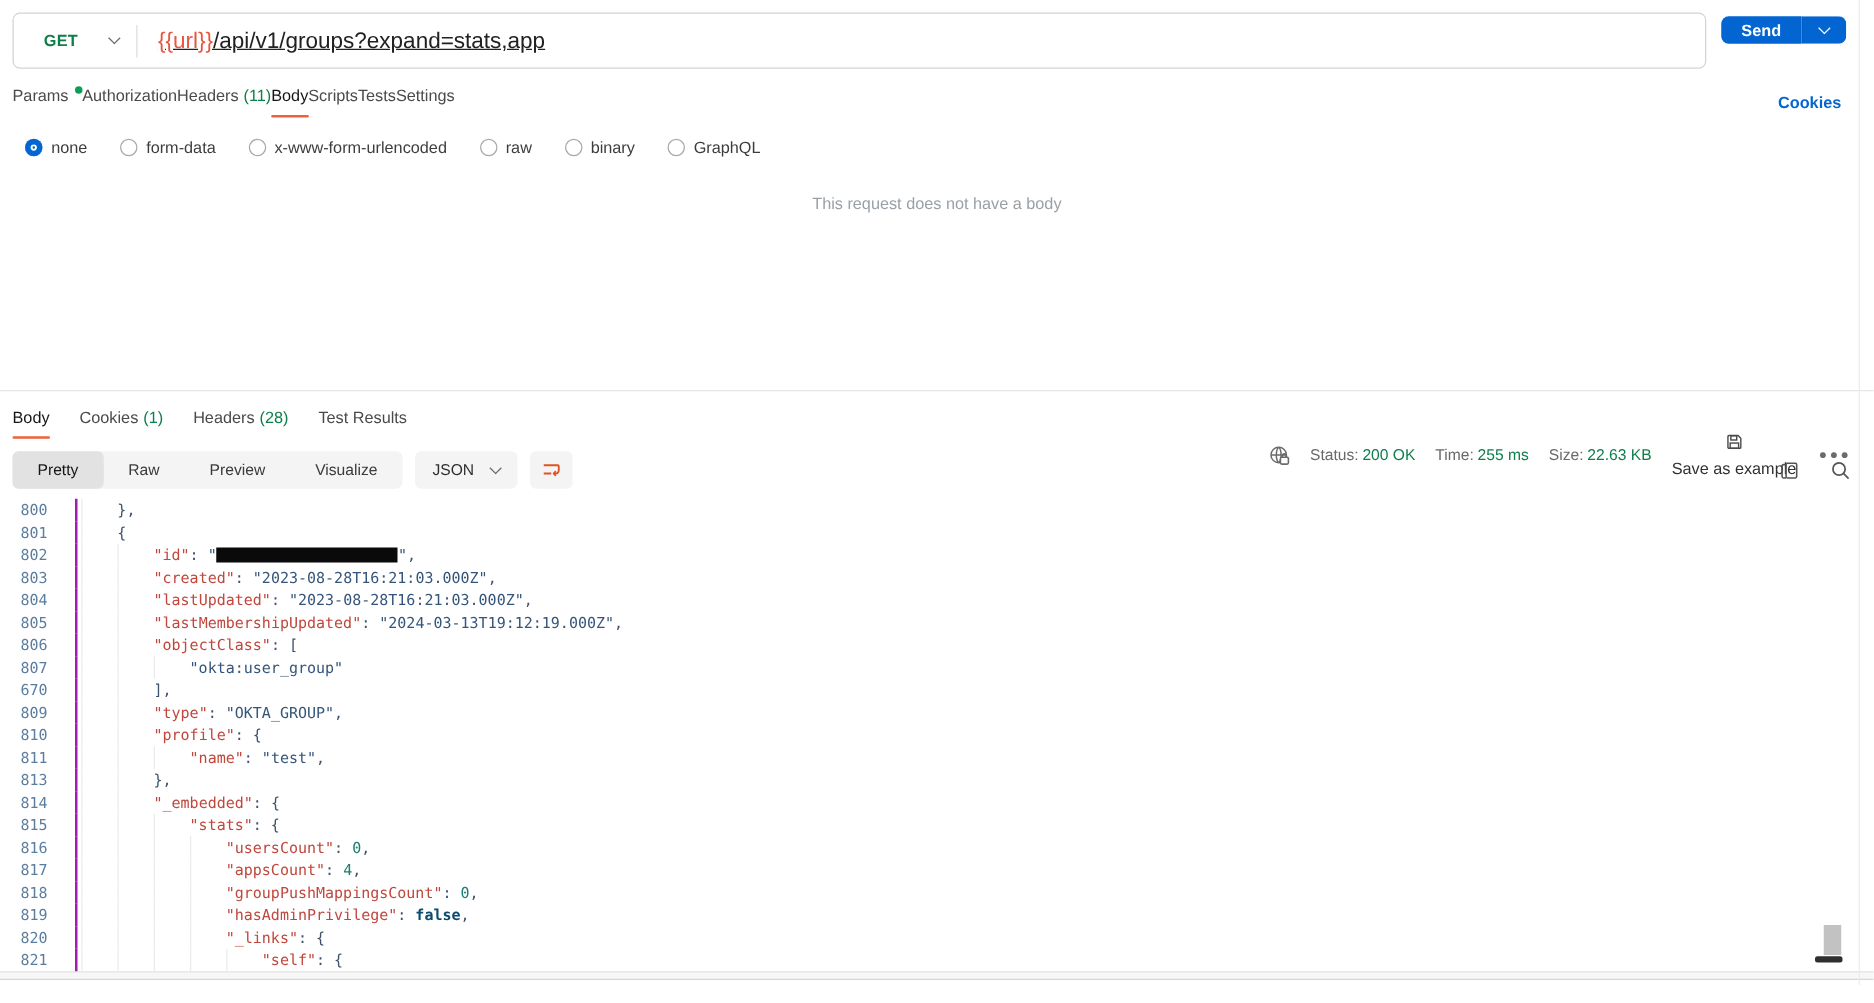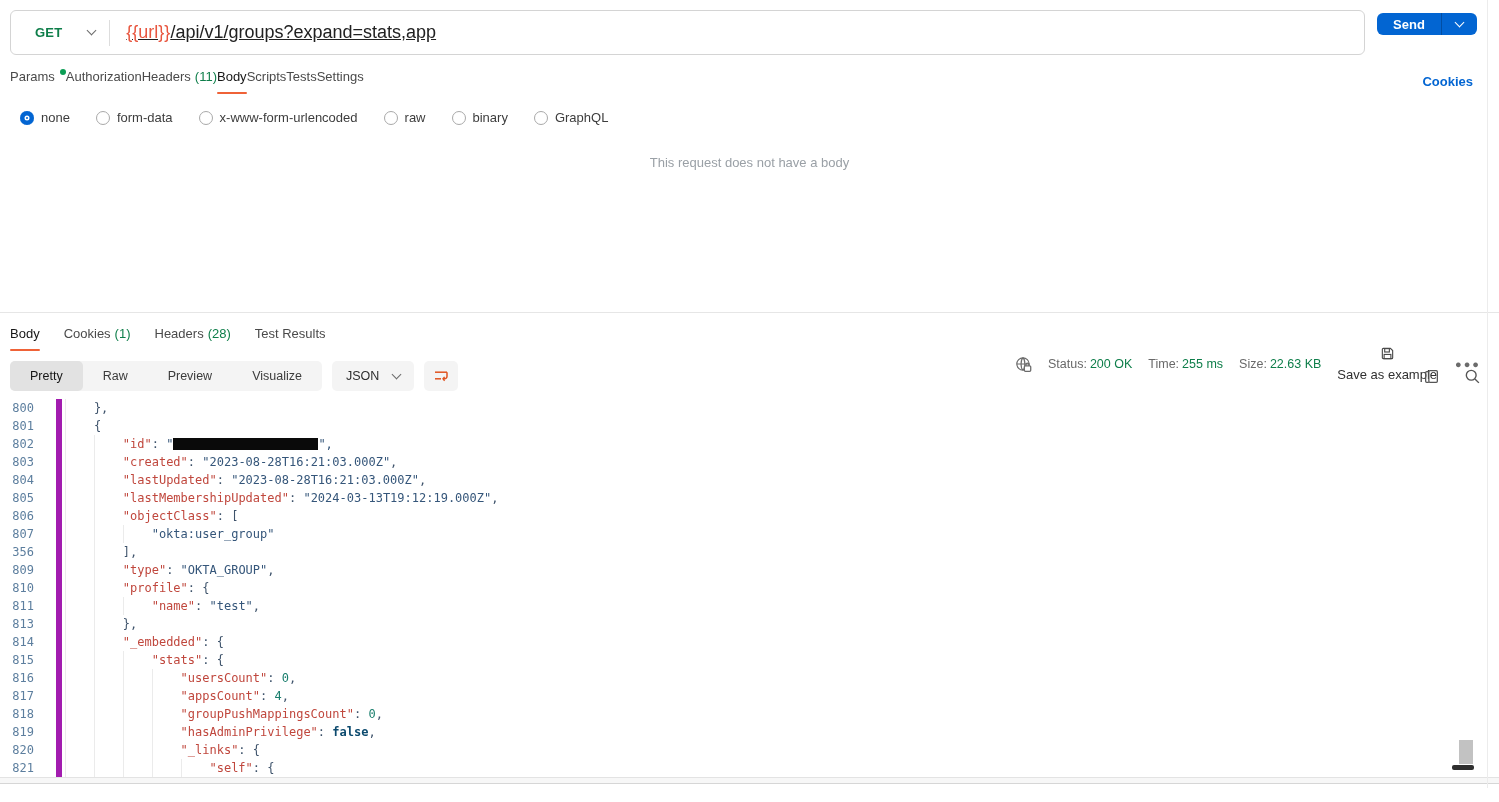--- a/index.html
+++ b/index.html
@@ -55,21 +55,21 @@
   .seg { border:none; background:transparent; height:30px; padding:0 20px; font-size:12.5px; color:#3b3b3b; border-radius:5px; cursor:pointer; font-family:inherit; }
   .seg.active { background:#e2e2e2; color:#161616; }
   .format-pill { display:flex; align-items:center; gap:14px; background:#f4f4f4; border-radius:5px; height:30px; padding:0 14px; margin-left:10px; font-size:12.5px; color:#2e2e2e; cursor:pointer; }
   .wrap-pill { display:flex; align-items:center; justify-content:center; background:#f4f4f4; border-radius:5px; height:30px; width:34px; margin-left:10px; cursor:pointer; }
   .toolbar-right { margin-left:auto; display:flex; gap:24px; align-items:center; }
   .tb-icon { cursor:pointer; display:flex; }
 
   
   .code-wrap { position:relative; margin-top:8px; }
   .code-line { display:flex; height:18px; line-height:18px; font-family:"DejaVu Sans Mono","Liberation Mono",monospace; font-size:12px; white-space:pre; }
-  .ln { flex:0 0 62px; text-align:right; padding-right:22px; color:#5c7e9e; border-right:6px solid #a21caf; }
+  .ln { flex:0 0 62px; text-align:right; padding-right:22px; color:#5c7e9e; border-right:2px solid #a21caf; }
   .lc { padding-left:3px; }
   .ind { display:inline-block; width:4ch; height:18px; border-left:1px solid #ebebeb; vertical-align:top; }
   .tk-k { color:#c0473d; }
   .tk-s { color:#35567a; }
   .tk-p { color:#3e536b; }
   .tk-n { color:#1a7f6e; }
   .tk-b { color:#0c4a6e; font-weight:bold; }
   .redact { display:inline-block; height:12px; background:#0a0a0a; vertical-align:middle; margin-top:-2px; }
 
   .vthumb { position:absolute; left:1459px; top:341px; width:14px; height:24px; background:#c2c2c2; }
@@ -219,21 +219,21 @@
     <div class="code-wrap">
       <div id="code">
           <div class="code-line"><span class="ln">800</span><span class="lc"><span class="ind"></span><span class="tk-p">},</span></span></div>
           <div class="code-line"><span class="ln">801</span><span class="lc"><span class="ind"></span><span class="tk-p">{</span></span></div>
           <div class="code-line"><span class="ln">802</span><span class="lc"><span class="ind"></span><span class="ind"></span><span class="tk-k">"id"</span><span class="tk-p">: </span><span class="tk-s">"</span><span class="redact" style="width: 145px;"></span><span class="tk-s">",</span></span></div>
           <div class="code-line"><span class="ln">803</span><span class="lc"><span class="ind"></span><span class="ind"></span><span class="tk-k">"created"</span><span class="tk-p">: </span><span class="tk-s">"2023-08-28T16:21:03.000Z"</span><span class="tk-p">,</span></span></div>
           <div class="code-line"><span class="ln">804</span><span class="lc"><span class="ind"></span><span class="ind"></span><span class="tk-k">"lastUpdated"</span><span class="tk-p">: </span><span class="tk-s">"2023-08-28T16:21:03.000Z"</span><span class="tk-p">,</span></span></div>
           <div class="code-line"><span class="ln">805</span><span class="lc"><span class="ind"></span><span class="ind"></span><span class="tk-k">"lastMembershipUpdated"</span><span class="tk-p">: </span><span class="tk-s">"2024-03-13T19:12:19.000Z"</span><span class="tk-p">,</span></span></div>
           <div class="code-line"><span class="ln">806</span><span class="lc"><span class="ind"></span><span class="ind"></span><span class="tk-k">"objectClass"</span><span class="tk-p">: [</span></span></div>
           <div class="code-line"><span class="ln">807</span><span class="lc"><span class="ind"></span><span class="ind"></span><span class="ind"></span><span class="tk-s">"okta:user_group"</span></span></div>
-          <div class="code-line"><span class="ln">356</span><span class="lc"><span class="ind"></span><span class="ind"></span><span class="tk-p">],</span></span></div>
+          <div class="code-line"><span class="ln">670</span><span class="lc"><span class="ind"></span><span class="ind"></span><span class="tk-p">],</span></span></div>
           <div class="code-line"><span class="ln">809</span><span class="lc"><span class="ind"></span><span class="ind"></span><span class="tk-k">"type"</span><span class="tk-p">: </span><span class="tk-s">"OKTA_GROUP"</span><span class="tk-p">,</span></span></div>
           <div class="code-line"><span class="ln">810</span><span class="lc"><span class="ind"></span><span class="ind"></span><span class="tk-k">"profile"</span><span class="tk-p">: {</span></span></div>
           <div class="code-line"><span class="ln">811</span><span class="lc"><span class="ind"></span><span class="ind"></span><span class="ind"></span><span class="tk-k">"name"</span><span class="tk-p">: </span><span class="tk-s">"test"</span><span class="tk-p">,</span></span></div>
           <div class="code-line"><span class="ln">813</span><span class="lc"><span class="ind"></span><span class="ind"></span><span class="tk-p">},</span></span></div>
           <div class="code-line"><span class="ln">814</span><span class="lc"><span class="ind"></span><span class="ind"></span><span class="tk-k">"_embedded"</span><span class="tk-p">: {</span></span></div>
           <div class="code-line"><span class="ln">815</span><span class="lc"><span class="ind"></span><span class="ind"></span><span class="ind"></span><span class="tk-k">"stats"</span><span class="tk-p">: {</span></span></div>
           <div class="code-line"><span class="ln">816</span><span class="lc"><span class="ind"></span><span class="ind"></span><span class="ind"></span><span class="ind"></span><span class="tk-k">"usersCount"</span><span class="tk-p">: </span><span class="tk-n">0</span><span class="tk-p">,</span></span></div>
           <div class="code-line"><span class="ln">817</span><span class="lc"><span class="ind"></span><span class="ind"></span><span class="ind"></span><span class="ind"></span><span class="tk-k">"appsCount"</span><span class="tk-p">: </span><span class="tk-n">4</span><span class="tk-p">,</span></span></div>
           <div class="code-line"><span class="ln">818</span><span class="lc"><span class="ind"></span><span class="ind"></span><span class="ind"></span><span class="ind"></span><span class="tk-k">"groupPushMappingsCount"</span><span class="tk-p">: </span><span class="tk-n">0</span><span class="tk-p">,</span></span></div>
           <div class="code-line"><span class="ln">819</span><span class="lc"><span class="ind"></span><span class="ind"></span><span class="ind"></span><span class="ind"></span><span class="tk-k">"hasAdminPrivilege"</span><span class="tk-p">: </span><span class="tk-b">false</span><span class="tk-p">,</span></span></div>

